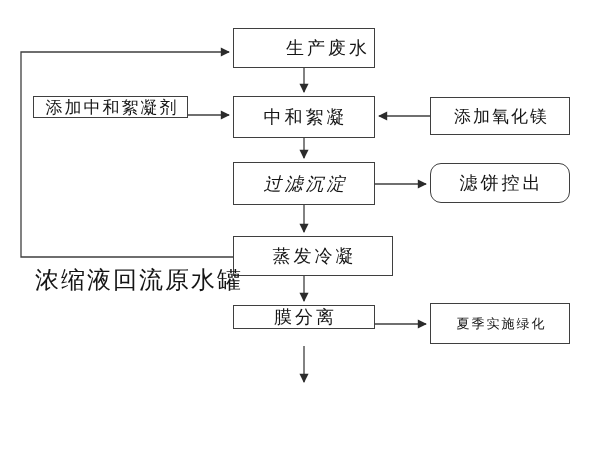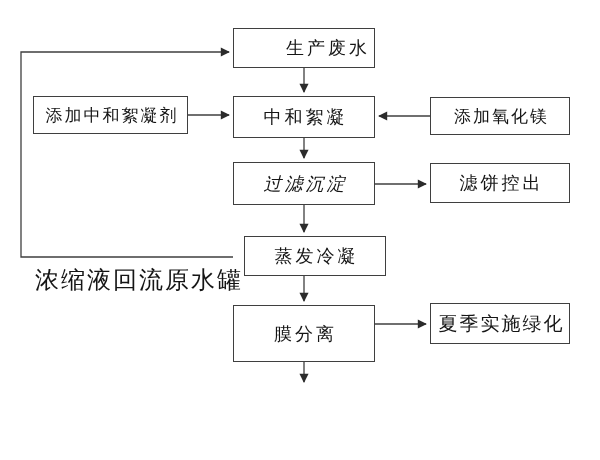--- a/index.html
+++ b/index.html
@@ -53,32 +53,32 @@
     <line x1="375" y1="184" x2="426" y2="184" marker-end="url(#ah)"></line>
     <line x1="304" y1="205" x2="304" y2="232" marker-end="url(#ah)"></line>
     <polyline points="233,257 21,257 21,52 229,52" marker-end="url(#ah)"></polyline>
     <line x1="304" y1="276" x2="304" y2="301" marker-end="url(#ah)"></line>
     <line x1="375" y1="324" x2="426" y2="324" marker-end="url(#ah)"></line>
     <line x1="304" y1="346" x2="304" y2="382" marker-end="url(#ah)"></line>
   </svg>
 
   <div class="node" style="left:233px;top:28px;width:142px;height:40px;padding-left:45px;">生产废水</div>
 
-  <div class="node" style="left:33px;top:96px;width:155px;height:38px;font-size:17px;letter-spacing:2px;">添加中和絮凝剂</div>
+  <div class="node" style="left:33px;top:96px;width:155px;height:22px;font-size:17px;letter-spacing:2px;">添加中和絮凝剂</div>
 
   <div class="node" style="left:233px;top:96px;width:142px;height:42px;">中和絮凝</div>
 
   <div class="node" style="left:430px;top:97px;width:140px;height:38px;font-size:17px;letter-spacing:2px;">添加氧化镁</div>
 
   <div class="node" style="left:233px;top:162px;width:142px;height:43px;font-style:italic;">过滤沉淀</div>
 
-  <div class="node" style="left:430px;top:163px;width:140px;height:40px;">滤饼控出</div>
+  <div class="node" style="left:430px;top:163px;width:140px;height:40px;border-radius:11px;">滤饼控出</div>
 
-  <div class="node" style="left:233px;top:236px;width:142px;height:40px;margin-left:11px;">蒸发冷凝</div>
+  <div class="node" style="left:233px;top:236px;width:160px;height:40px;">蒸发冷凝</div>
 
-  <div class="node" style="left:233px;top:305px;width:142px;height:57px;">膜分离</div>
+  <div class="node" style="left:233px;top:305px;width:142px;height:24px;">膜分离</div>
 
-  <div class="node" style="left:430px;top:303px;width:140px;height:41px;font-size:19px;letter-spacing:2px;">夏季实施绿化</div>
+  <div class="node" style="left:430px;top:303px;width:140px;height:41px;font-size:13px;letter-spacing:2px;">夏季实施绿化</div>
 
 
   <div class="float-label" style="left:35px;top:264px;">浓缩液回流原水罐</div>
 
 </div>
 
 </body></html>

